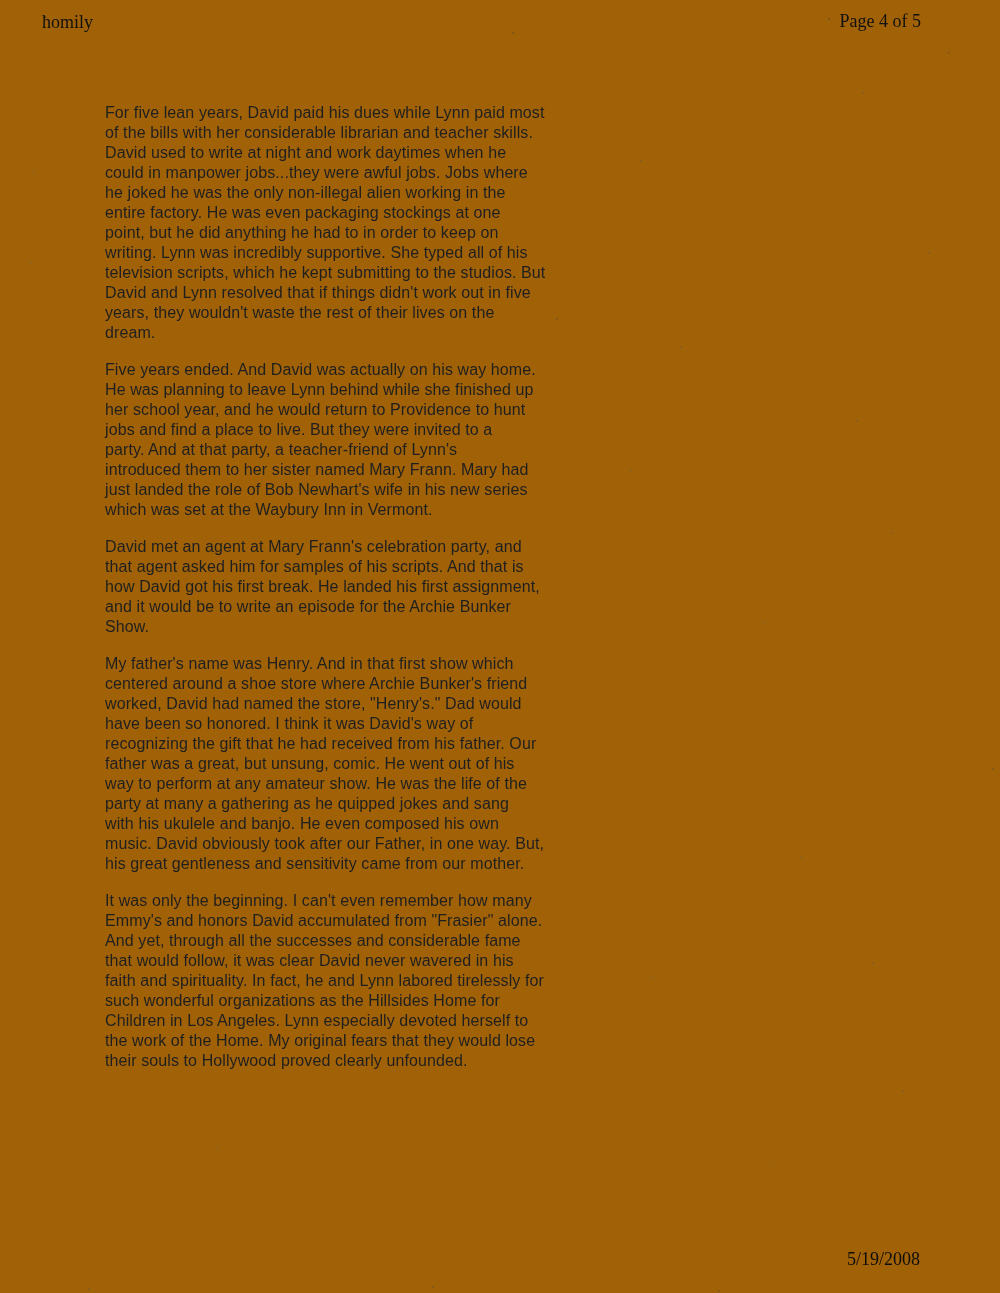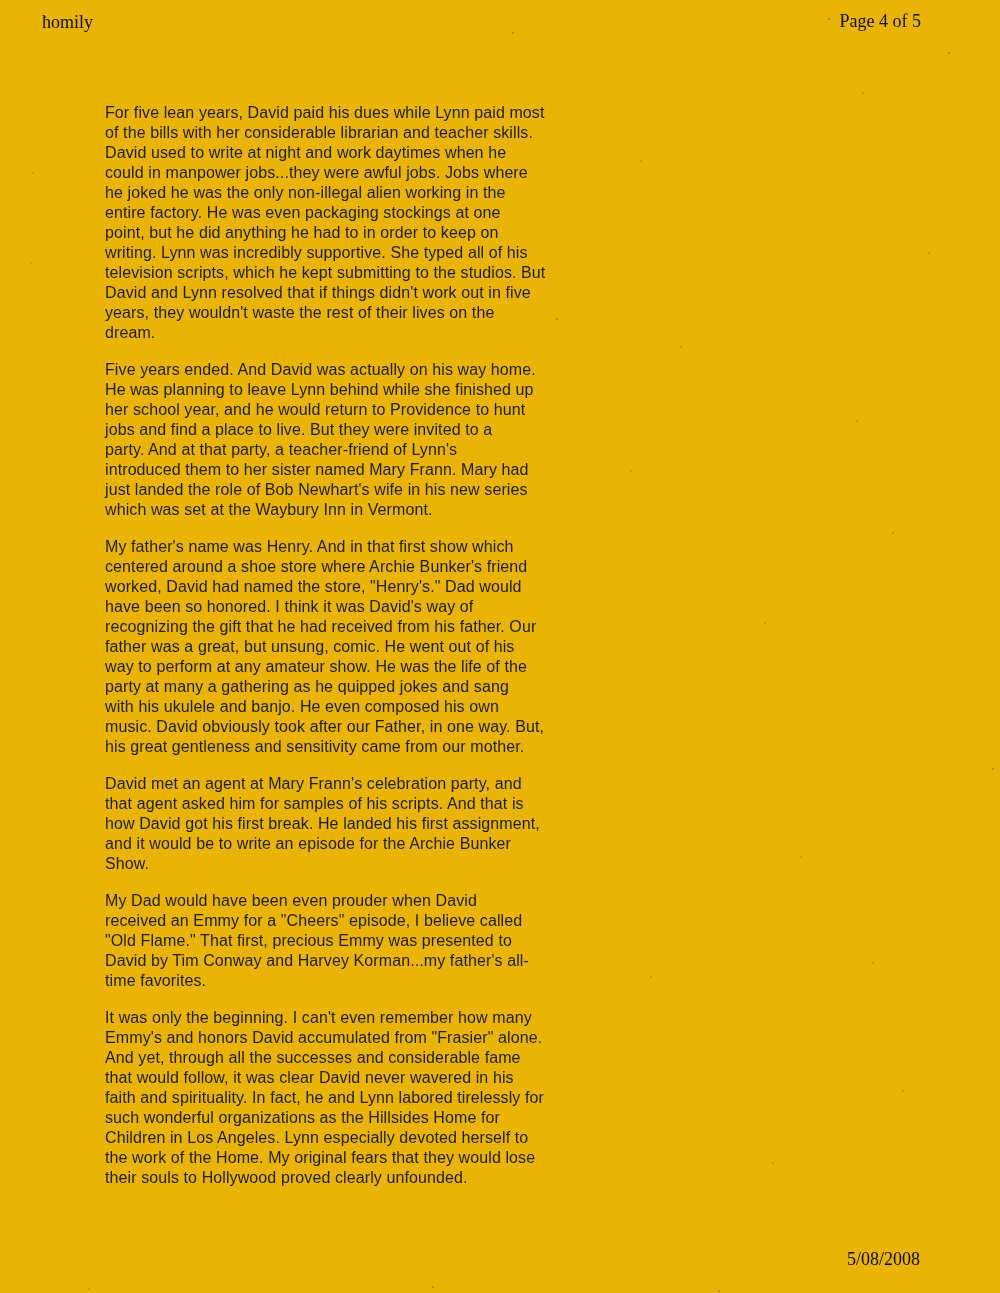--- a/index.html
+++ b/index.html
@@ -7,21 +7,21 @@
     width: 1000px;
     height: 1293px;
     background: #ffffff;
     position: relative;
     overflow: hidden;
     font-family: "Liberation Sans", sans-serif;
   }
   .page {
     position: absolute;
     inset: 0;
-    background: #eab308;
+    background: #a16207;
     color: #1b1b1b;
     padding-left: 27px;
   }
   .header-title {
     position: absolute;
     top: 12px;
     left: 42px;
     font-family: "Liberation Serif", serif;
     font-size: 18px;
     color: #111;
@@ -125,48 +125,43 @@
 years, they wouldn't waste the rest of their lives on the
 dream.</p>
     <p>Five years ended. And David was actually on his way home.
 He was planning to leave Lynn behind while she finished up
 her school year, and he would return to Providence to hunt
 jobs and find a place to live. But they were invited to a
 party. And at that party, a teacher-friend of Lynn's
 introduced them to her sister named Mary Frann. Mary had
 just landed the role of Bob Newhart's wife in his new series
 which was set at the Waybury Inn in Vermont.</p>
+    <p>David met an agent at Mary Frann's celebration party, and
+that agent asked him for samples of his scripts. And that is
+how David got his first break. He landed his first assignment,
+and it would be to write an episode for the Archie Bunker
+Show.</p>
     <p>My father's name was Henry. And in that first show which
 centered around a shoe store where Archie Bunker's friend
 worked, David had named the store, "Henry's." Dad would
 have been so honored. I think it was David's way of
 recognizing the gift that he had received from his father. Our
 father was a great, but unsung, comic. He went out of his
 way to perform at any amateur show. He was the life of the
 party at many a gathering as he quipped jokes and sang
 with his ukulele and banjo. He even composed his own
 music. David obviously took after our Father, in one way. But,
 his great gentleness and sensitivity came from our mother.</p>
-    <p>David met an agent at Mary Frann's celebration party, and
-that agent asked him for samples of his scripts. And that is
-how David got his first break. He landed his first assignment,
-and it would be to write an episode for the Archie Bunker
-Show.</p>
-    <p>My Dad would have been even prouder when David
-received an Emmy for a "Cheers" episode, I believe called
-"Old Flame." That first, precious Emmy was presented to
-David by Tim Conway and Harvey Korman...my father's all-
-time favorites.</p>
     <p>It was only the beginning. I can't even remember how many
 Emmy's and honors David accumulated from "Frasier" alone.
 And yet, through all the successes and considerable fame
 that would follow, it was clear David never wavered in his
 faith and spirituality. In fact, he and Lynn labored tirelessly for
 such wonderful organizations as the Hillsides Home for
 Children in Los Angeles. Lynn especially devoted herself to
 the work of the Home. My original fears that they would lose
 their souls to Hollywood proved clearly unfounded.</p>
   </article>
 
 
-  <span class="footer-date">5/08/2008</span>
+  <span class="footer-date">5/19/2008</span>
 
 </div>
 
 </body></html>

